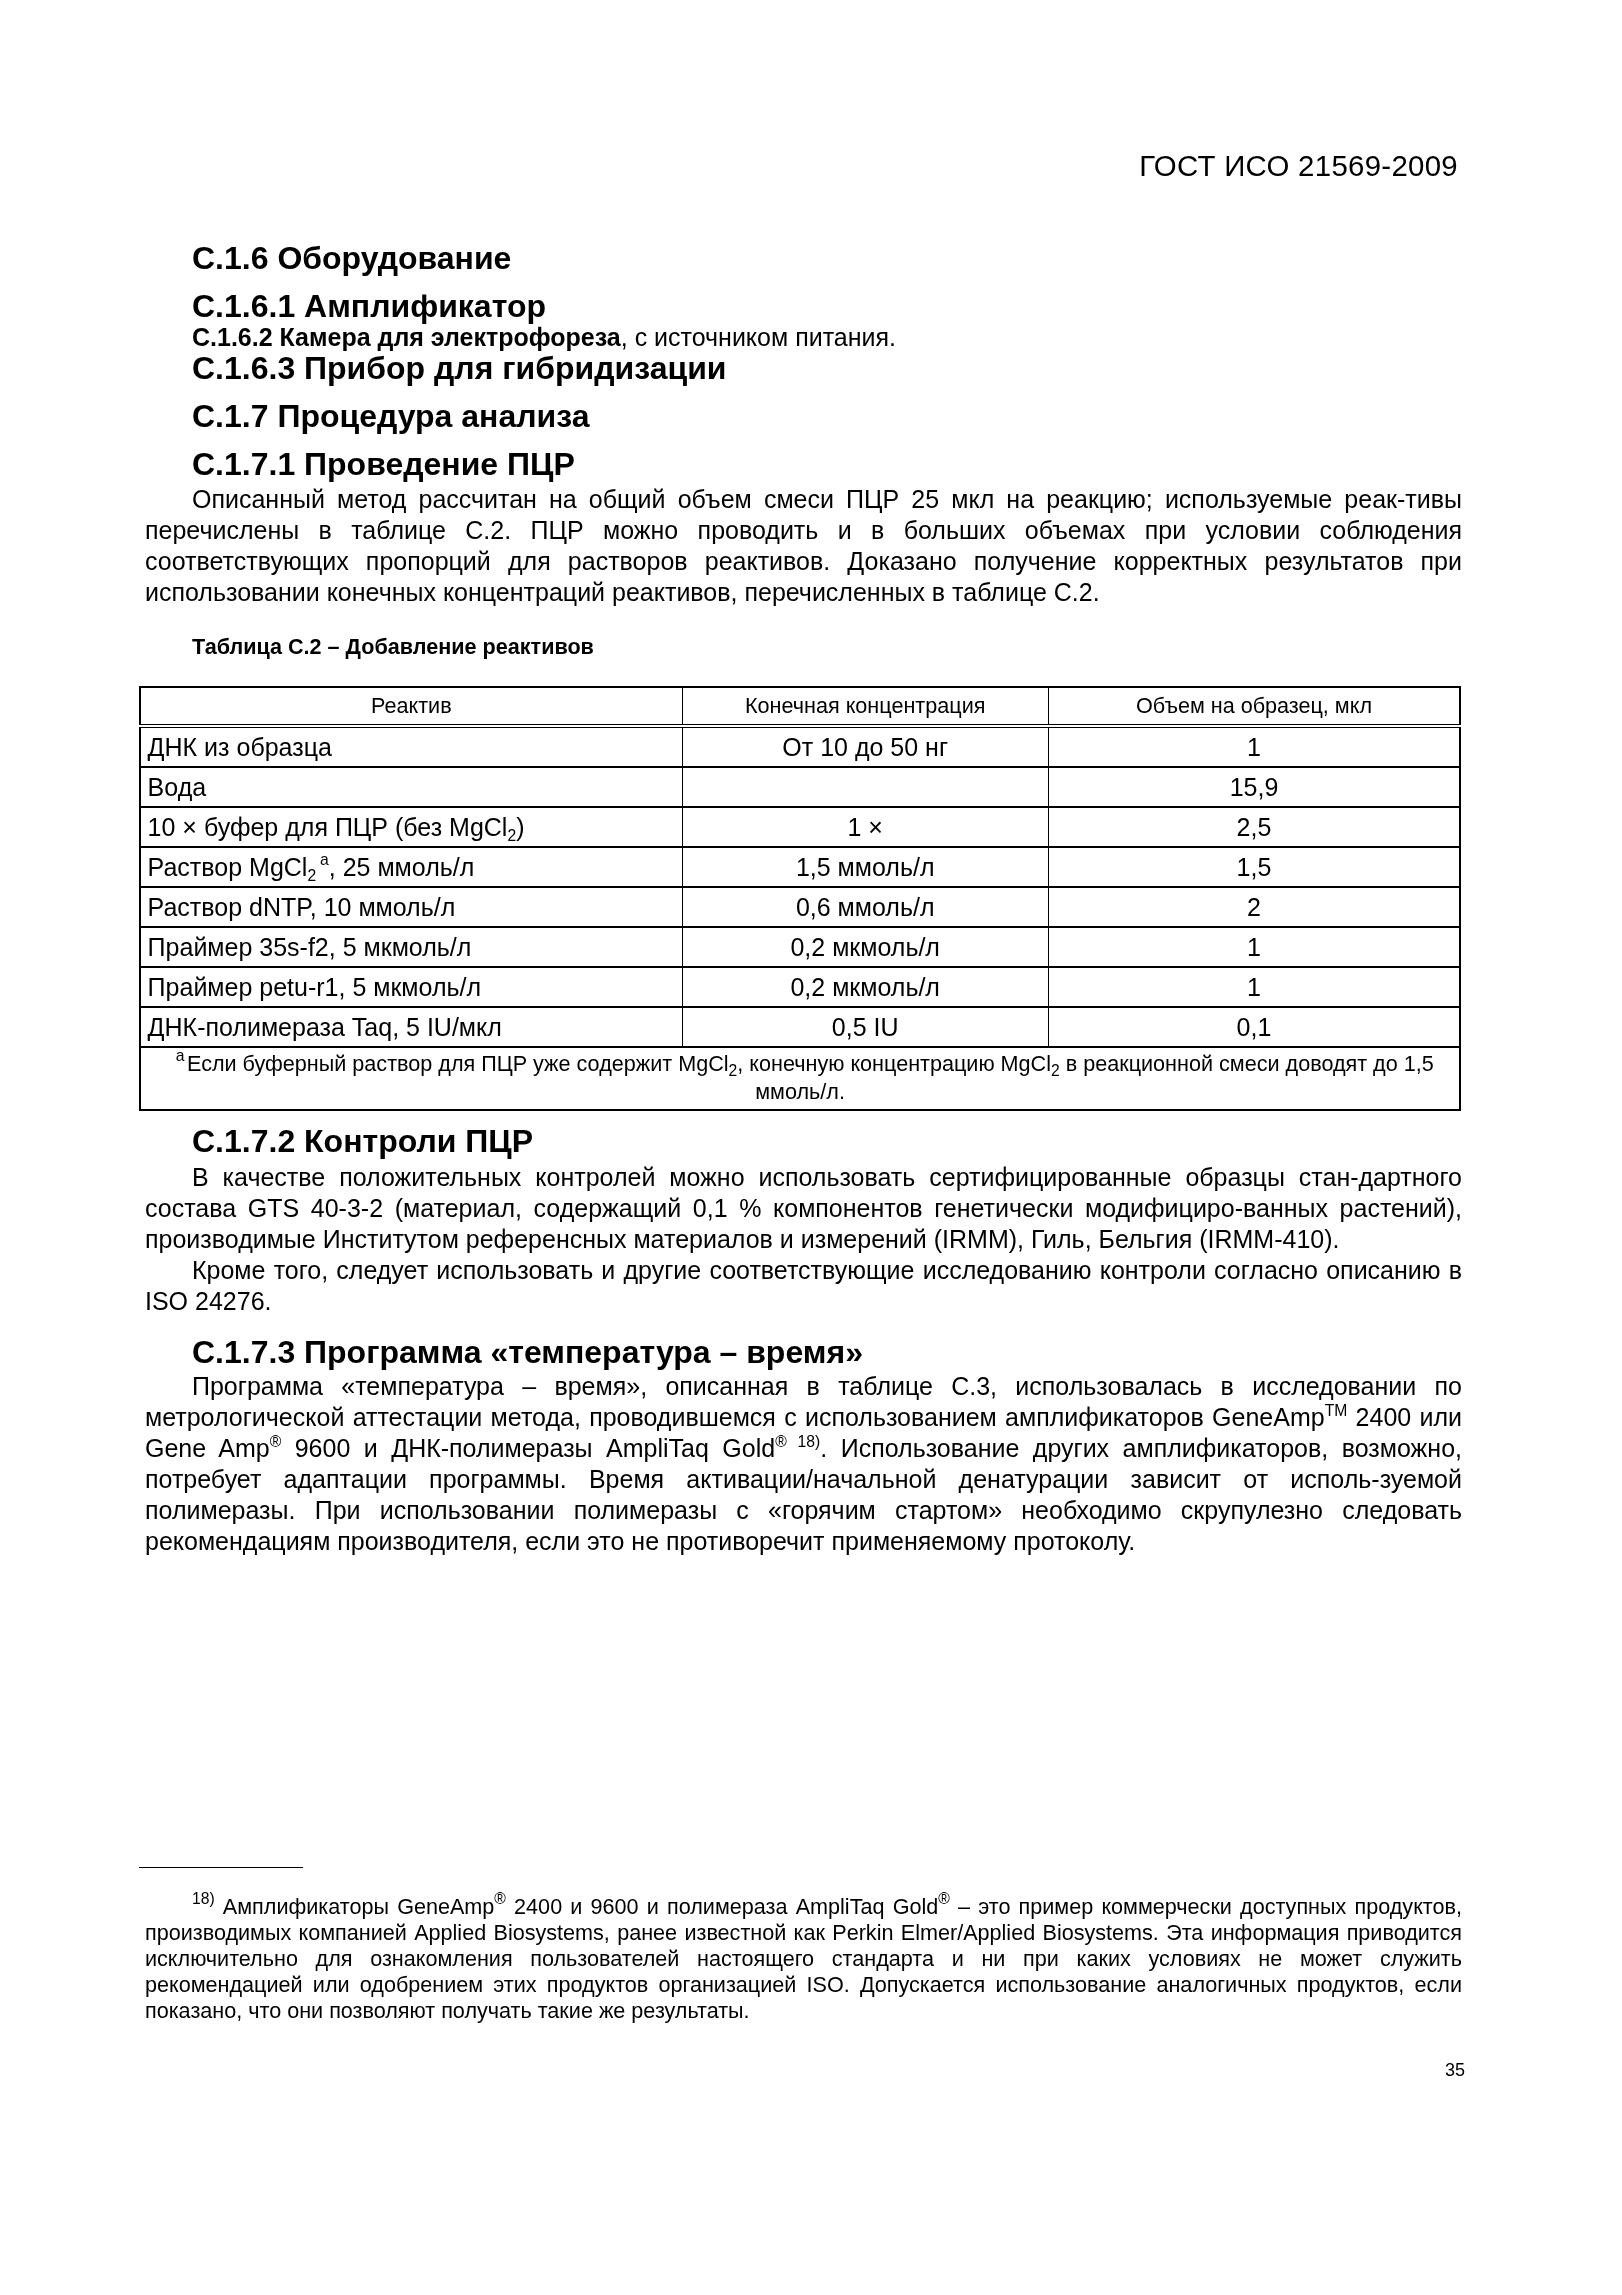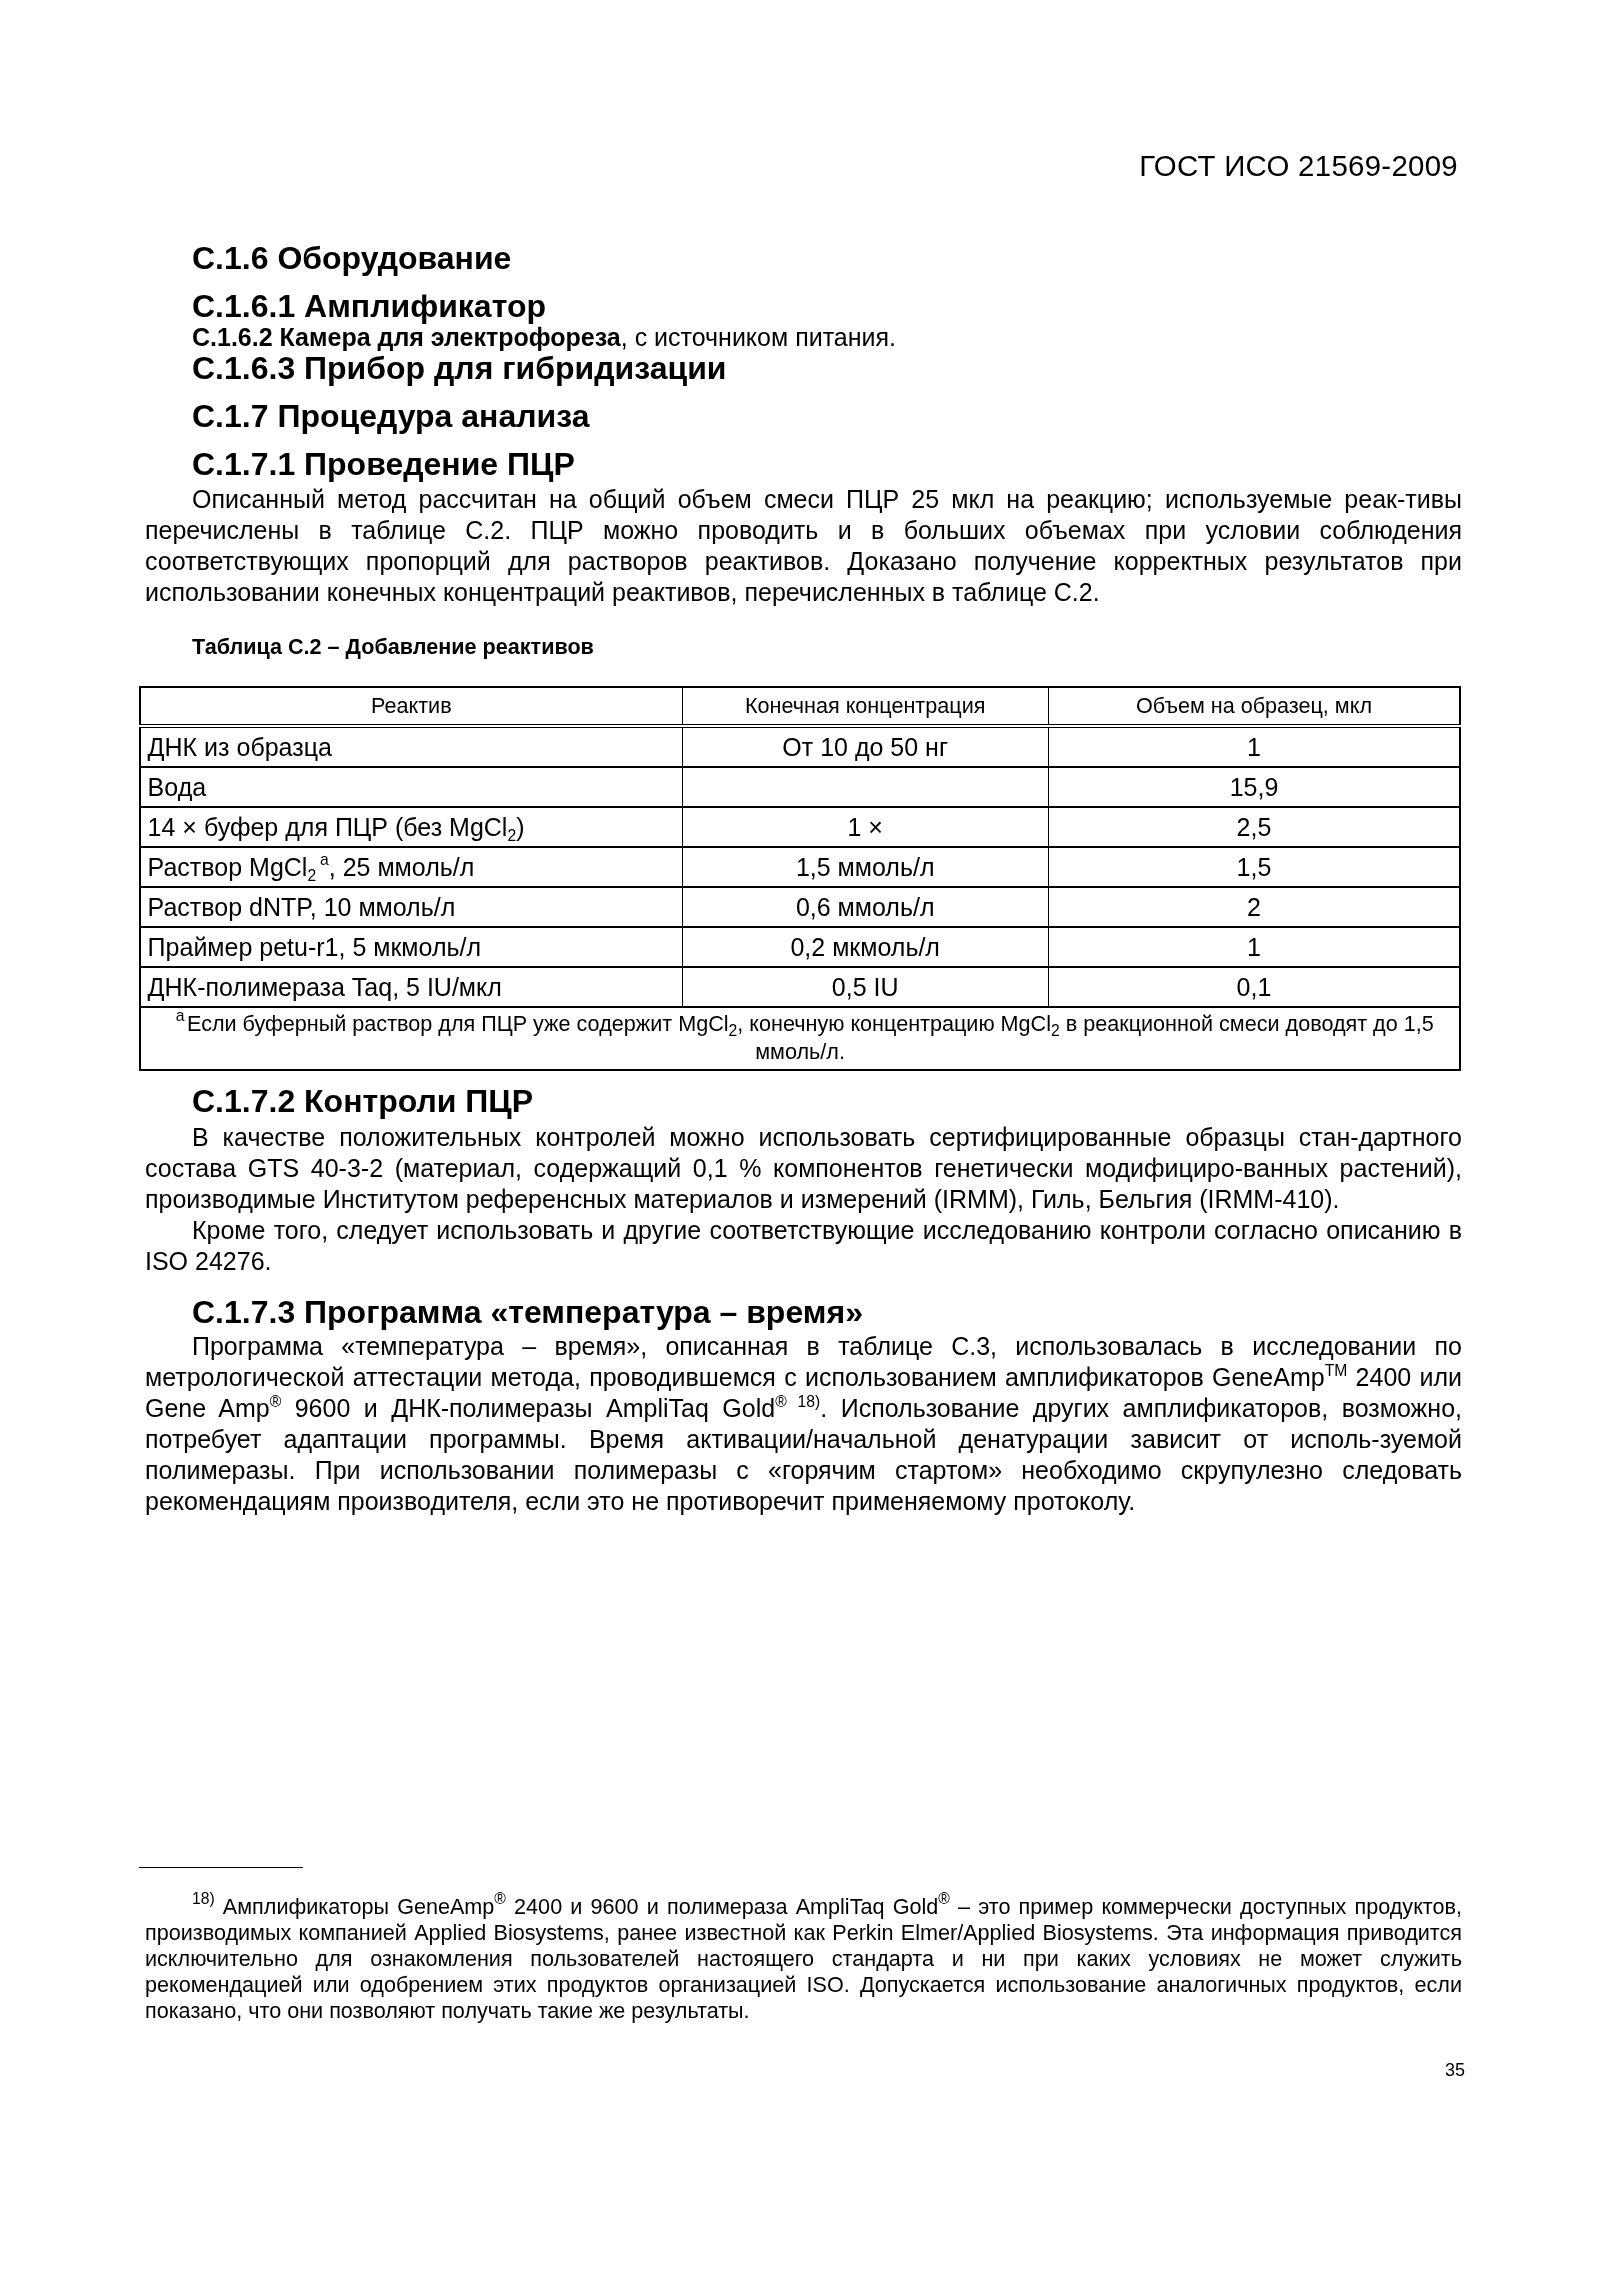--- a/index.html
+++ b/index.html
@@ -80,33 +80,38 @@
         <td>ДНК из образца</td>
         <td class="c">От 10 до 50 нг</td>
         <td class="c">1</td>
       </tr>
       <tr>
         <td>Вода</td>
         <td class="c"></td>
         <td class="c">15,9</td>
       </tr>
       <tr>
-        <td><span>14 × буфер для ПЦР (без MgCl</span><sub>2</sub><span>)</span></td>
+        <td><span>10 × буфер для ПЦР (без MgCl</span><sub>2</sub><span>)</span></td>
         <td class="c">1 ×</td>
         <td class="c">2,5</td>
       </tr>
       <tr>
         <td><span>Раствор MgCl</span><sub>2</sub><sup style="margin-left:3.9px">a</sup><span>, 25 ммоль/л</span></td>
         <td class="c">1,5 ммоль/л</td>
         <td class="c">1,5</td>
       </tr>
       <tr>
         <td>Раствор dNTP, 10 ммоль/л</td>
         <td class="c">0,6 ммоль/л</td>
         <td class="c">2</td>
+      </tr>
+      <tr>
+        <td>Праймер 35s-f2, 5 мкмоль/л</td>
+        <td class="c">0,2 мкмоль/л</td>
+        <td class="c">1</td>
       </tr>
       <tr>
         <td>Праймер petu-r1, 5 мкмоль/л</td>
         <td class="c">0,2 мкмоль/л</td>
         <td class="c">1</td>
       </tr>
       <tr>
         <td>ДНК-полимераза Taq, 5 IU/мкл</td>
         <td class="c">0,5 IU</td>
         <td class="c">0,1</td>

